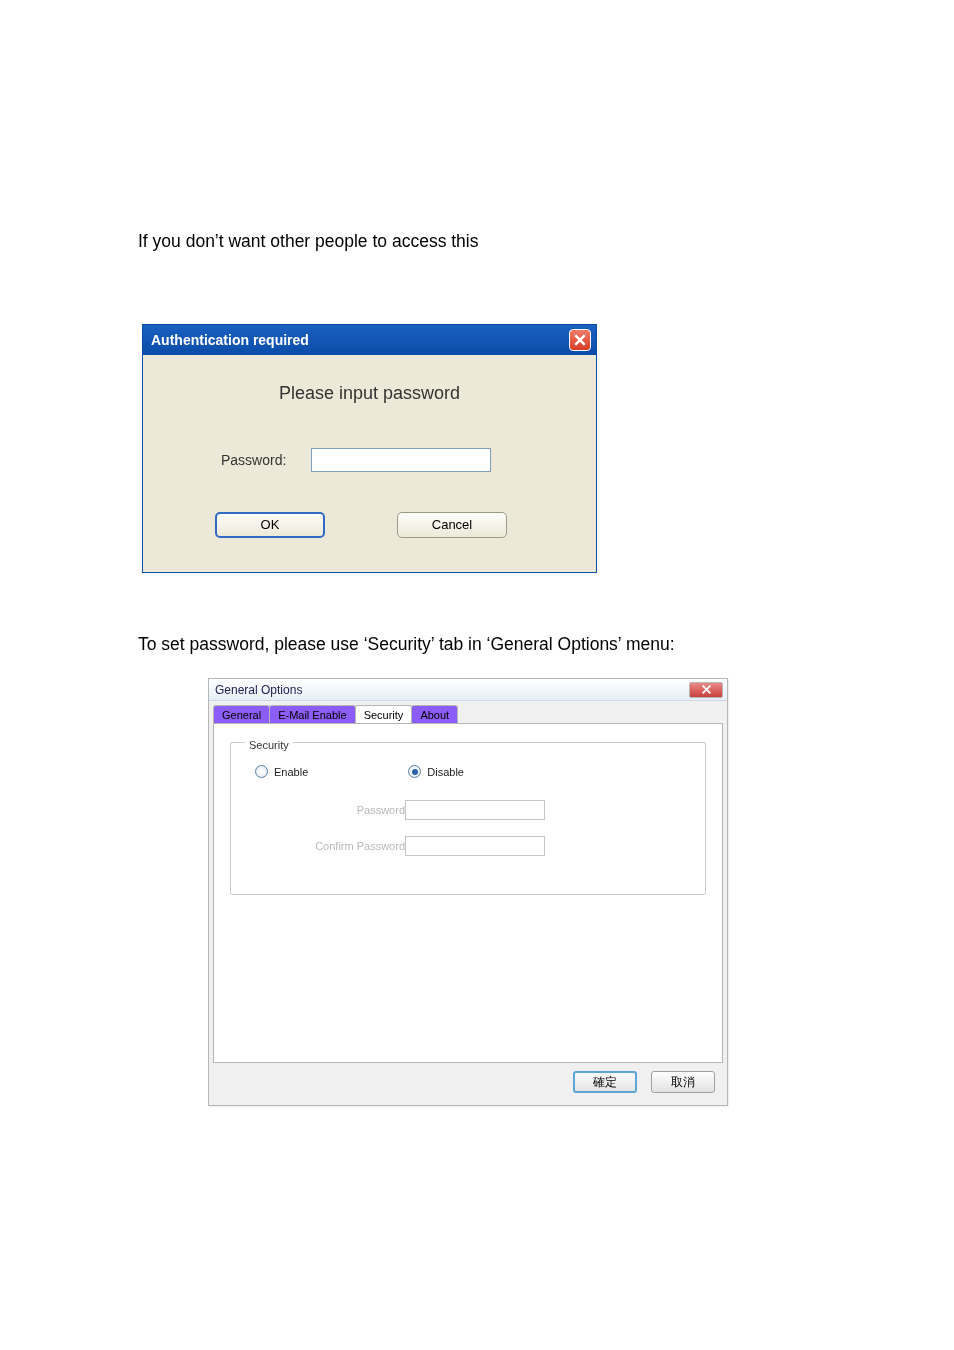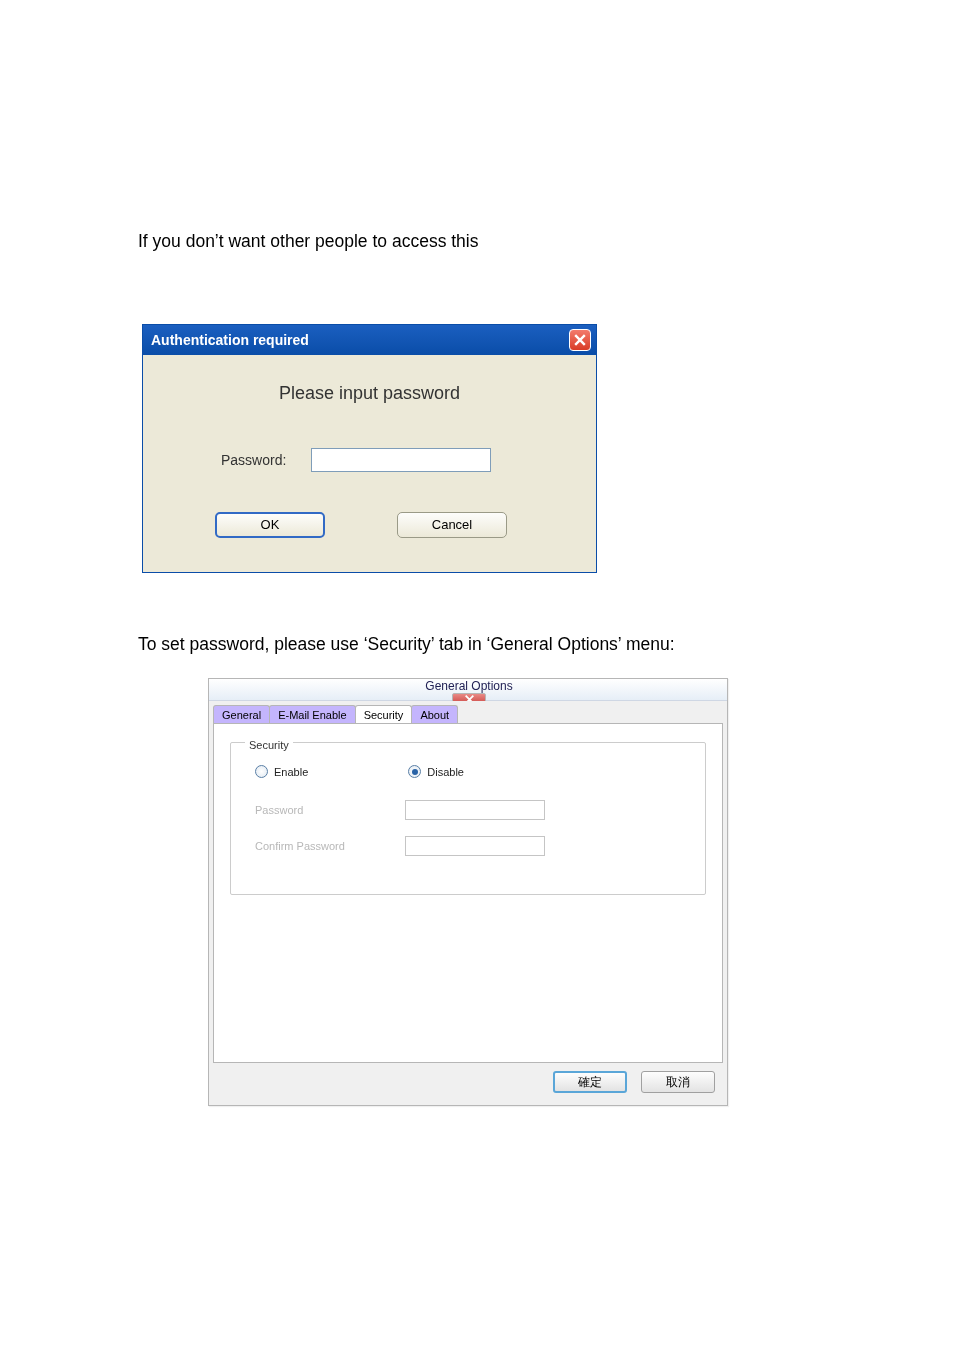--- a/index.html
+++ b/index.html
@@ -90,21 +90,20 @@
       background: #f0f0f0;
       border: 1px solid #b6b6b6;
       box-shadow: 1px 1px 1px rgba(0,0,0,0.06);
     }
     .go-titlebar {
       height: 22px;
       background: linear-gradient(#ffffff,#e6eef7);
       border-bottom: 1px solid #cfd7e4;
       display: flex; align-items: center; justify-content: space-between;
       padding: 0 4px 0 6px;
-      flex-direction: column;
     }
     .go-title { font-size: 12px; color: #225; }
     .close-aero {
       width: 34px; height: 16px;
       border: 1px solid #b6b6b6;
       border-radius: 2px;
       background: linear-gradient(#e98a86,#c9403d);
       display:flex;align-items:center;justify-content:center;
       cursor:pointer;
     }
@@ -115,21 +114,21 @@
       align-items: flex-end;
       padding: 4px 4px 0 4px;
       background: #f0f0f0;
       position: relative;
     }
     .go-tab {
       font-size: 11px;
       padding: 3px 8px 2px 8px;
       border: 1px solid #b6b6b6;
       border-bottom: none;
-      background: #c4b5fd;
+      background: #8b5cf6;
       margin-right: -1px;
       border-top-left-radius: 3px;
       border-top-right-radius: 3px;
       cursor: pointer;
       color: #000;
     }
     .go-tab.active {
       background: #ffffff;
       font-weight: normal;
       position: relative;
@@ -167,31 +166,31 @@
     .radio-opt { display:flex; align-items:center; gap:6px; cursor:pointer;}
     .radio-outer {
       width:13px;height:13px;border-radius:50%;
       border:1px solid #5a7fa6;
       background:radial-gradient(#fff,#dfe8f1);
       display:flex;align-items:center;justify-content:center;
     }
     .radio-inner { width:6px;height:6px;border-radius:50%;background:#2862a6;display:none;}
     .radio-opt.selected .radio-inner{display:block;}
     .go-field-row { display:flex; align-items:center; margin:0 0 16px 10px; }
-    .go-field-row label { font-size:11px; width:150px; }
+    .go-field-row label { font-size:11px; width:150px;text-align:right; }
     .go-field-row.disabled label { color:#b8b8b8; }
     .go-input {
       width:140px; height:20px; border:1px solid #c5c5c5; background:#fff;
     }
     .go-footer {
       display:flex; justify-content:flex-end; gap:14px;
       padding: 0 12px 12px 0;
     }
     .aerobtn {
-      width:74px; height:22px; font-size:12px;
+      width:64px; height:22px; font-size:12px;
       background:linear-gradient(#fdfdfd,#e3e3e3);
       border:1px solid #a0a0a0; border-radius:3px; cursor:pointer;
     }
     .aerobtn.primary { border:2px solid #5aa6d8; }
   </style>
 </head>
 <body>
 
 <div class="page">
   <p class="intro-text">If you don’t want other people to access this</p>

